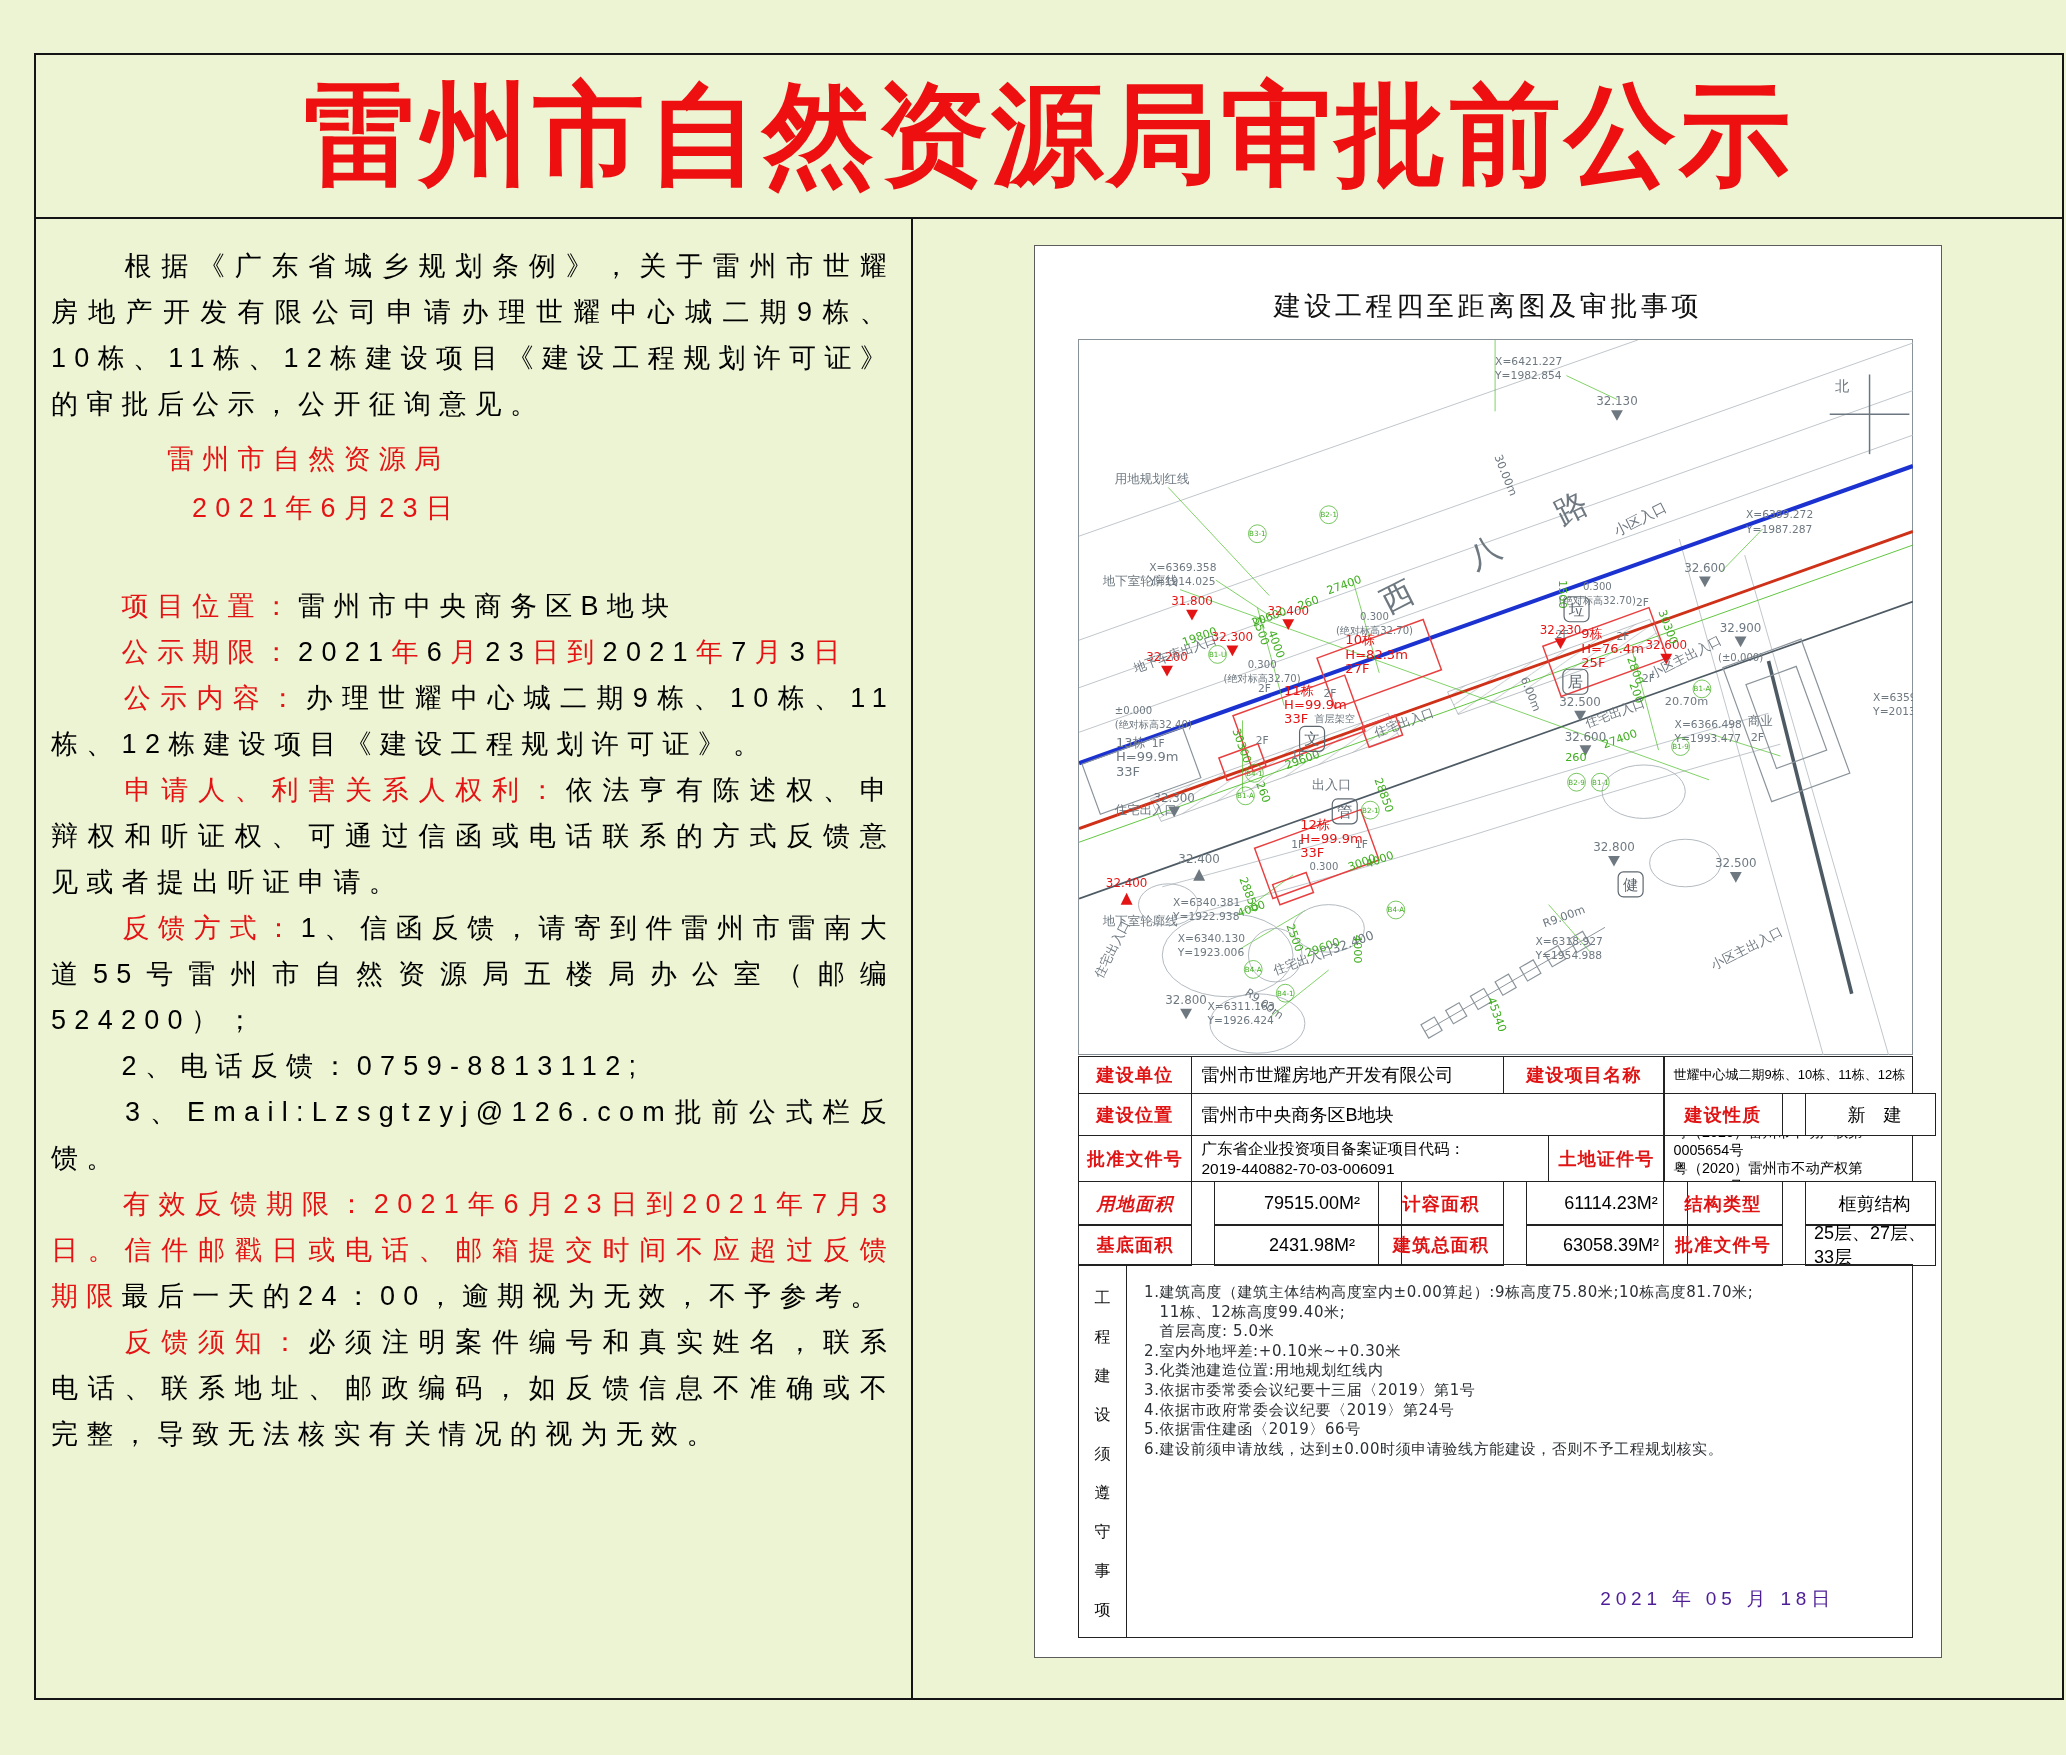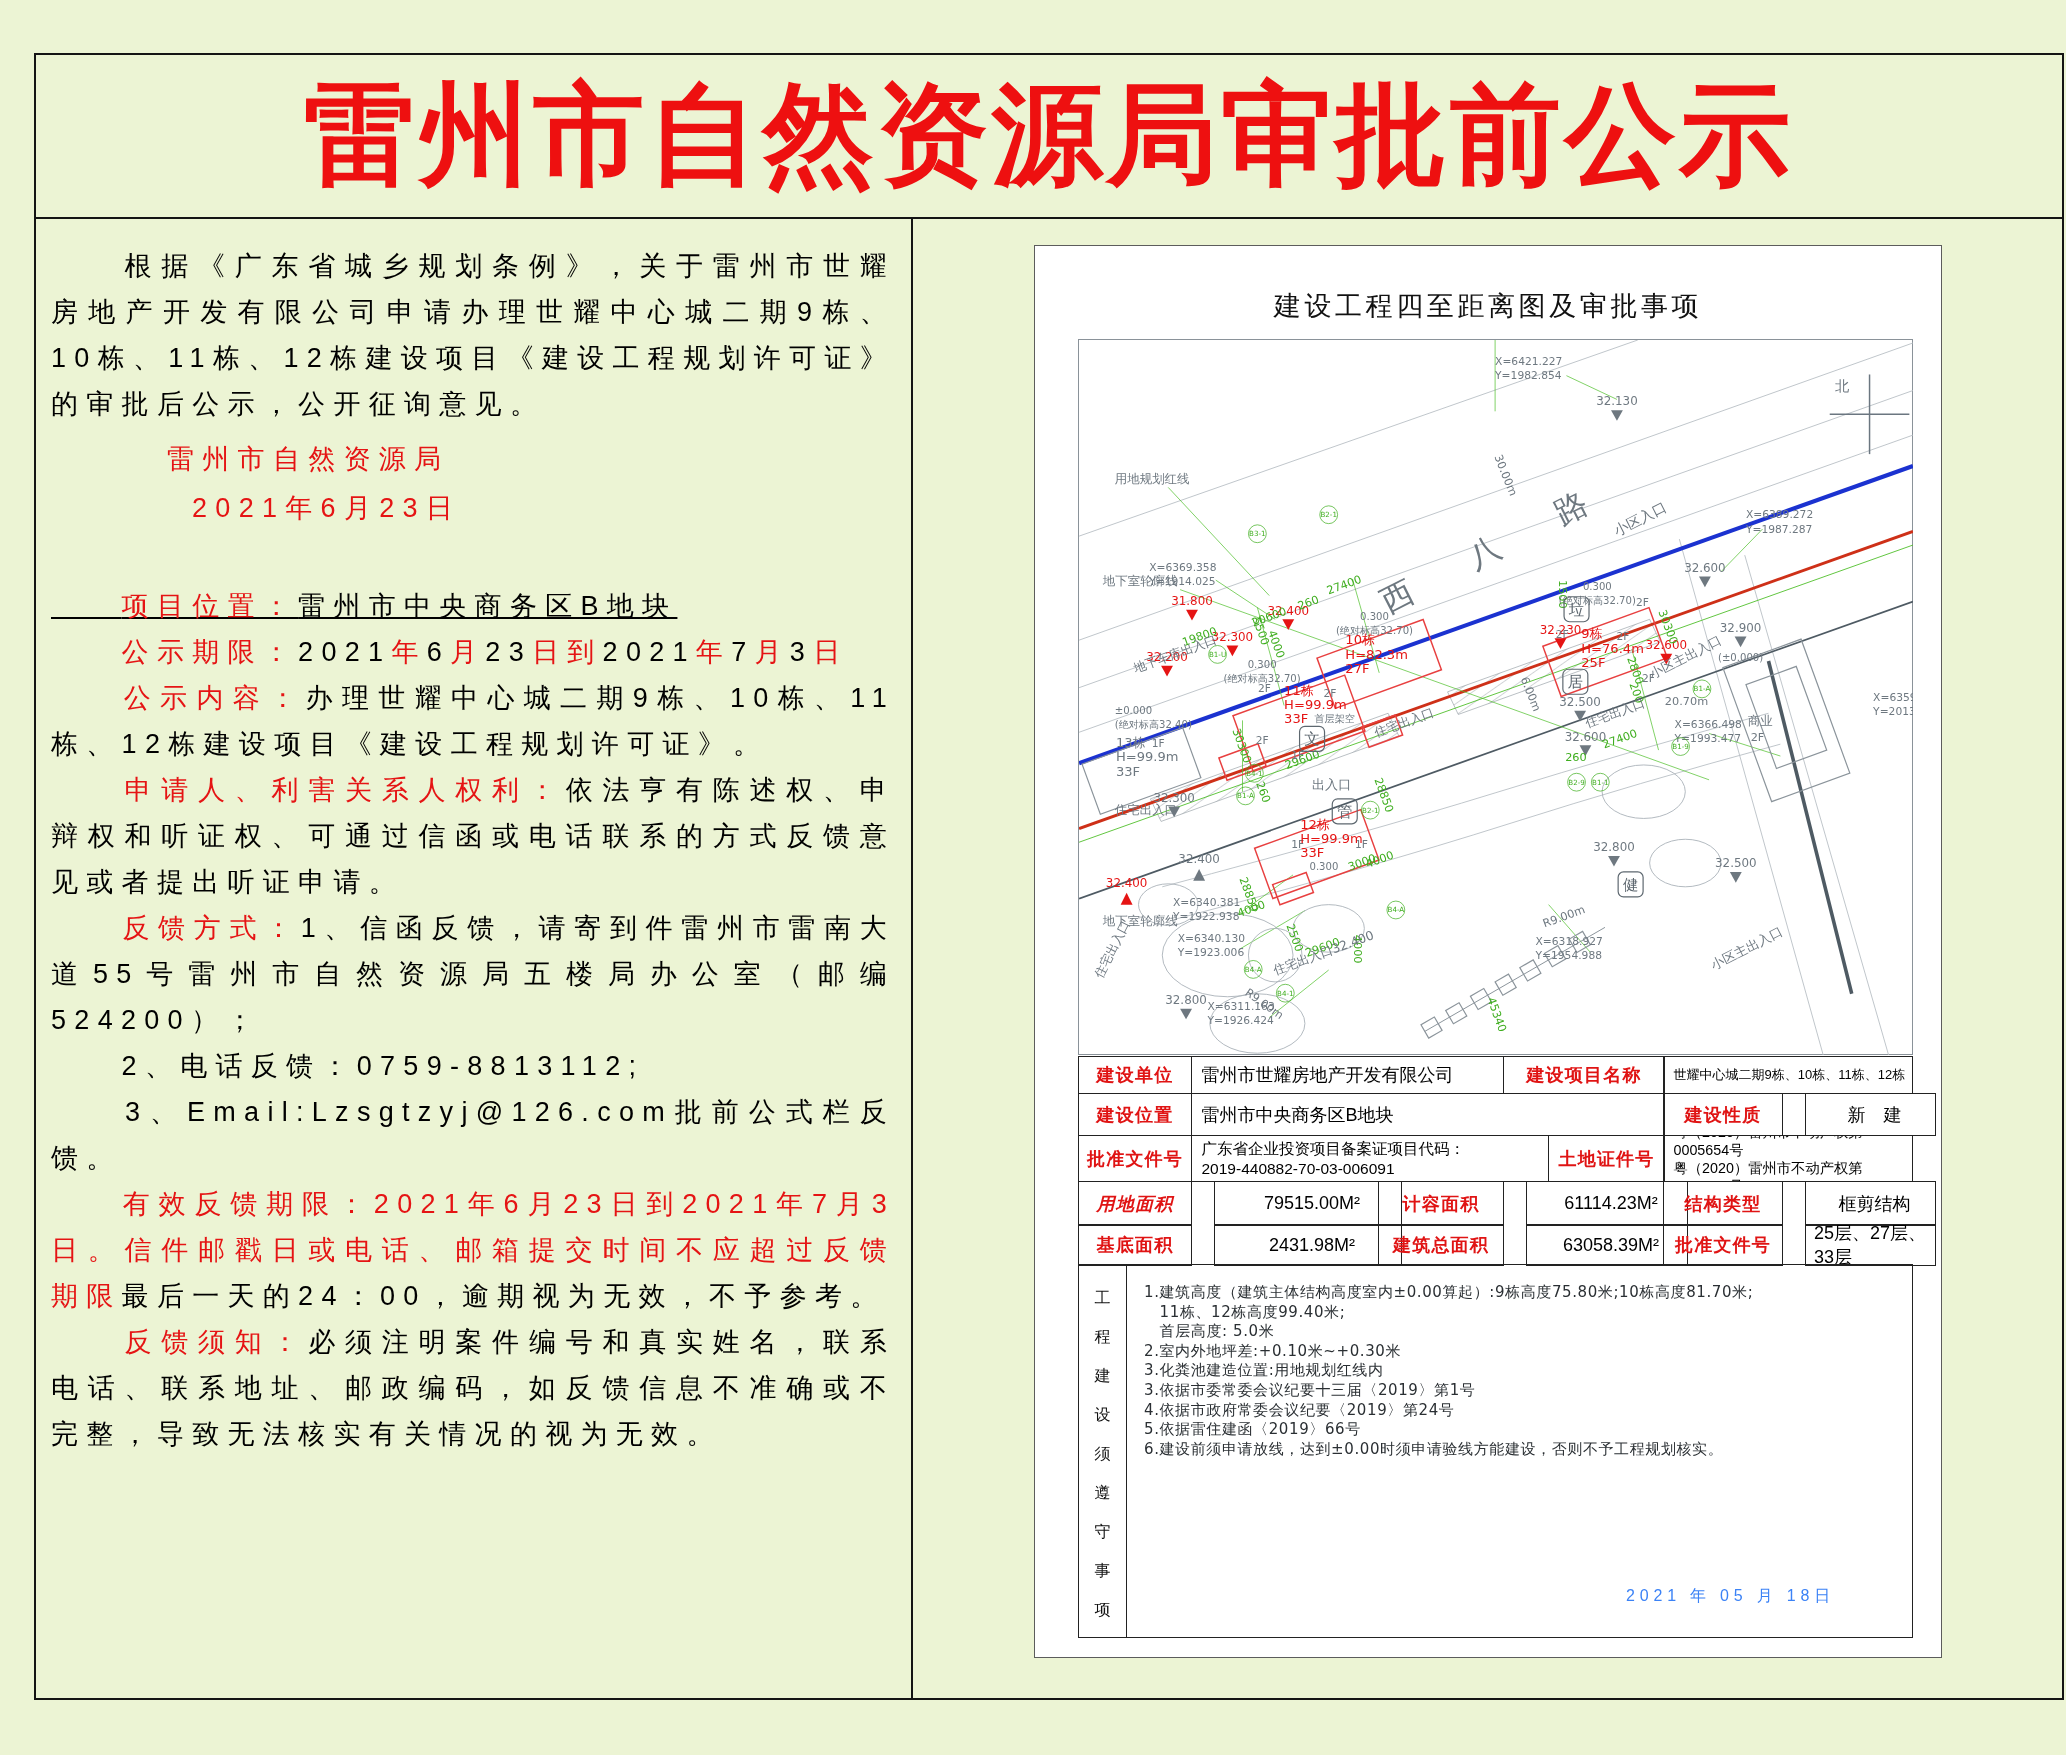--- a/index.html
+++ b/index.html
@@ -31,21 +31,21 @@
   }
   .para{
     font-size:27px;line-height:46px;letter-spacing:8.3px;
     text-align:justify;text-justify:inter-ideograph;
   }
   .para .r{color:#e51414;}
   .para .k{color:#000;}
   .agency{margin-top:8.3px;color:#e51414;font-size:27px;line-height:49px;letter-spacing:8.3px;}
   .agency .l2{margin-left:25px;}
   .agency-wrap{margin-left:116px;}
-  .gap-top{margin-top:50px;text-decoration:underline;}
+  .gap-top{margin-top:50px;}
   
   #sheet{
     position:absolute;left:1034px;top:245px;width:908px;height:1413px;
     background:#ffffff;border:1.2px solid #5c5c5c;box-sizing:border-box;
   }
   #sheet-title{
     position:absolute;left:0;top:42px;width:100%;text-align:center;
     font-size:27px;color:#111;letter-spacing:3.6px;
   }
   #drawing-box{
@@ -77,21 +77,21 @@
     border-right:1.2px solid #222;box-sizing:border-box;
     display:flex;flex-direction:column;align-items:center;justify-content:flex-start;
     padding-top:22.6px;gap:18px;font-size:16px;color:#111;
   }
   #notes-lines{
     position:absolute;left:65px;top:18px;width:749px;
     font-family:"DejaVu Sans","Liberation Sans",sans-serif;
     font-size:15px;line-height:19.6px;color:#2a2f33;font-weight:400;letter-spacing:0.6px;
   }
   #notes-date{
-    position:absolute;right:77px;top:321px;font-size:16px;color:#3b82f6;letter-spacing:4.8px;
+    position:absolute;right:77px;top:321px;font-size:19px;color:#4c1d95;letter-spacing:4.8px;
   }
   svg text{font-family:"DejaVu Sans","Liberation Sans",sans-serif;}
 </style>
 </head>
 <body>
 
 <div id="frame"></div>
 
 <div id="title-bar">
   <div id="page-title">雷州市自然资源局审批前公示</div>

